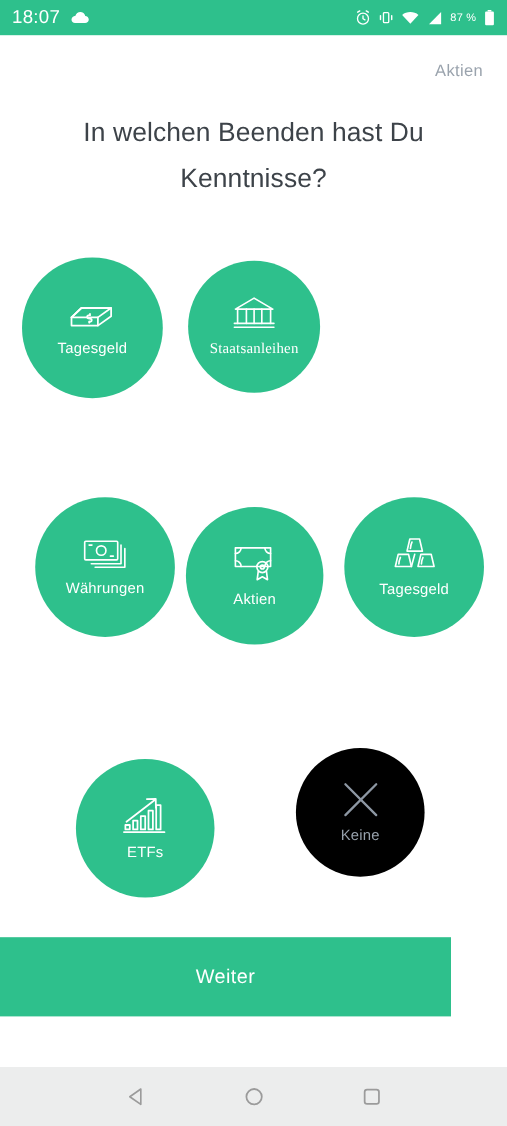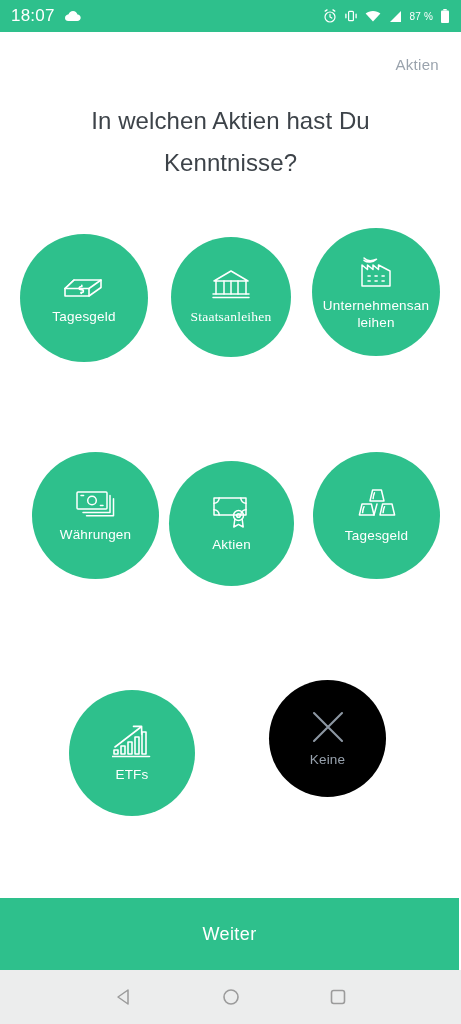--- a/index.html
+++ b/index.html
@@ -127,22 +127,22 @@
   #b-aktien                 { left: 169px; top: 461px; width: 125px; height: 125px; }
   #b-rohstoffe              { left: 313px; top: 452px; width: 127px; height: 127px; }
   
   #b-etfs                   { left: 69px;  top: 690px; width: 126px; height: 126px; }
   #b-keine                  { left: 269px; top: 680px; width: 117px; height: 117px; }
 
   
   .continue {
     position: absolute;
     left: 0;
-    top: 898px;
-    width: 459px;
+    top: 852px;
+    width: 410px;
     height: 72px;
     background: #2ec08c;
     display: flex;
     align-items: center;
     justify-content: center;
     cursor: pointer;
   }
   .continue-label {
     color: #ffffff;
     font-size: 18px;
@@ -198,21 +198,21 @@
         <rect x="3.3" y="0" width="3.4" height="1.5" fill="#ffffff"></rect>
         <rect x="1" y="1.5" width="8" height="12.5" rx="1" fill="#ffffff"></rect>
       </svg>
     </div>
   </div>
 
   <div class="topbar">
     <div class="exit-link">Aktien</div>
   </div>
 
-  <div class="title">In welchen Aktien hast Du Kenntnisse?</div>
+  <div class="title">In welchen Beenden hast Du Kenntnisse?</div>
 
   <div class="bubble" id="b-tagesgeld">
     <svg class="b-ico" width="44" height="30" viewBox="0 0 44 30">
       <g fill="none" stroke="#ffffff" stroke-width="1.6" stroke-linejoin="round" stroke-linecap="round">
         <path d="M3 17.5 12 9h27v7.5L27 25H3v-7.5z"></path>
         <path d="M12 9 3 17.5"></path>
         <path d="M39 9 27 17.5H3"></path>
         <path d="M27 17.5V25"></path>
         <path d="M19.5 15.5c-1.3 0-2.3.8-2.3 1.7s1 1.4 2.1 1.4 2.1.5 2.1 1.4-1 1.7-2.3 1.7"></path>
         <path d="M19.8 14.3v1.2M19.2 21.2v1.2"></path>
@@ -226,31 +226,20 @@
       <g fill="none" stroke="#ffffff" stroke-width="1.5" stroke-linejoin="round" stroke-linecap="round">
         <path d="M2 12 19 2l17 10H2z"></path>
         <path d="M4 12v13M12 12v13M19 12v13M26 12v13M34 12v13"></path>
         <path d="M1 25h36"></path>
         <path d="M1 28.5h36"></path>
       </g>
     </svg>
     <span class="b-label">Staatsanleihen</span>
   </div>
 
-  <div class="bubble" id="b-unternehmensanleihen">
-    <svg class="b-ico" width="40" height="36" viewBox="0 0 40 36">
-      <g fill="none" stroke="#ffffff" stroke-width="1.5" stroke-linejoin="round" stroke-linecap="round">
-        <path d="M8 4c3 3.3 7.5 3.3 12.5 1.2C17 8.5 11.5 9 8 6.3"></path>
-        <path d="M6 32V11l5.5 4.5V11l5.5 4.5V11l5.5 4.5V11L34 17v15H6z"></path>
-        <path d="M12 22h2.2M19 22h2.2M26 22h2.2"></path>
-        <path d="M12 27h2.2M19 27h2.2M26 27h2.2"></path>
-      </g>
-    </svg>
-    <span class="b-label">Unternehmensanleihen</span>
-  </div>
 
   <div class="bubble" id="b-waehrungen">
     <svg class="b-ico" width="42" height="30" viewBox="0 0 42 30">
       <g fill="none" stroke="#ffffff" stroke-width="1.5" stroke-linejoin="round" stroke-linecap="round">
         <rect x="2" y="3" width="30" height="17" rx="1"></rect>
         <circle cx="17" cy="11.5" r="4.3"></circle>
         <path d="M6 6.5h2.6M25.4 16.6H28"></path>
         <path d="M35 6.5v17H8"></path>
         <path d="M38.5 9.7v17H11.5"></path>
       </g>

